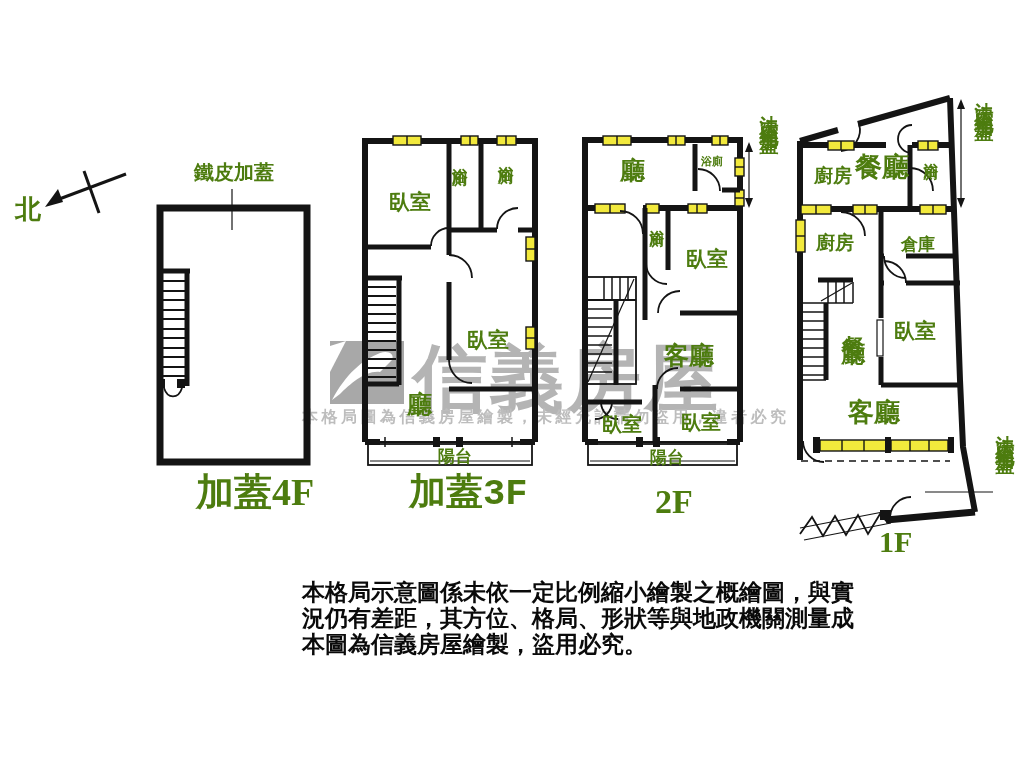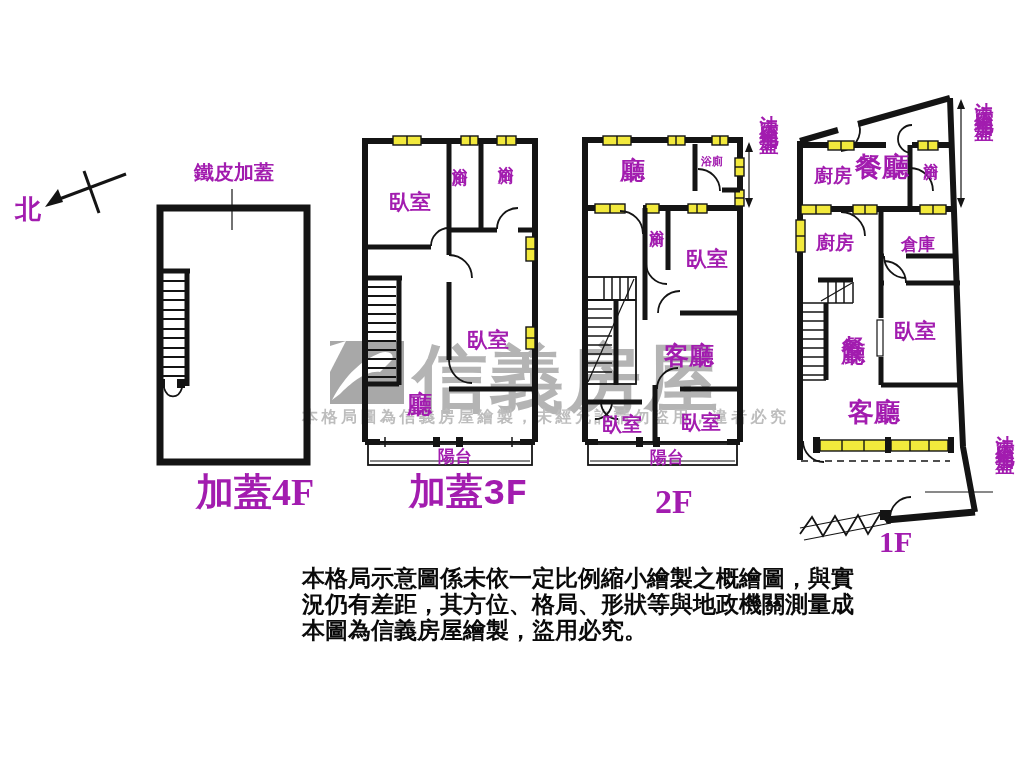--- a/index.html
+++ b/index.html
@@ -7,33 +7,33 @@
     --c-window:#f2e93c;
     --c-wm:#b4b4b4;
     --c-wm-light:#bdbdbd;
   }
   html,body{margin:0;padding:0;background:#fff;}
   #canvas{position:relative;width:1024px;height:768px;background:#ffffff;overflow:hidden;
           font-family:"Liberation Serif","DejaVu Serif",serif;}
   #wm-layer{position:absolute;left:0;top:0;width:1024px;height:768px;z-index:1;}
   #plan-svg{position:absolute;left:0;top:0;z-index:2;}
   #text-layer{position:absolute;left:0;top:0;width:1024px;height:768px;z-index:3;}
-  .lbl{position:absolute;font-weight:bold;color:#a21caf;white-space:nowrap;line-height:1.05;}
+  .lbl{position:absolute;font-weight:bold;color:#4d7c0f;white-space:nowrap;line-height:1.05;}
   .vtext{writing-mode:vertical-rl;text-orientation:upright;}
   .wl{stroke:var(--c-wall);fill:none;stroke-linecap:butt;}
   .sw7{stroke-width:7}.sw6{stroke-width:6}.sw5{stroke-width:5}
   .sw2{stroke-width:2}.sw18{stroke-width:1.8}.sw15{stroke-width:1.5}.sw12{stroke-width:1.2}
   .fillw{fill:var(--c-wall);stroke:none;}
   .win rect{fill:var(--c-window);stroke:var(--c-wall);stroke-width:1.4;}
   .win line{stroke:var(--c-wall);stroke-width:1.4;}
   #wm-brand{position:absolute;left:413px;top:330px;font-size:74px;font-weight:bold;
             letter-spacing:3px;color:var(--c-wm);}
   #wm-notice{position:absolute;left:302px;top:407px;font-size:16px;font-weight:bold;
              letter-spacing:3.5px;color:var(--c-wm-light);}
-  #disclaimer{position:absolute;left:302px;top:566px;font-size:23px;font-weight:bold;
+  #disclaimer{position:absolute;left:302px;top:580px;font-size:23px;font-weight:bold;
               color:#0a0a0a;line-height:26px;}
 </style>
 </head>
 <body>
 
 <div id="canvas">
 
   <div id="wm-layer">
     <svg width="90" height="80" style="position:absolute;left:326px;top:336px;">
       <rect x="4" y="5" width="74" height="63" fill="#a8a8a8"></rect>

